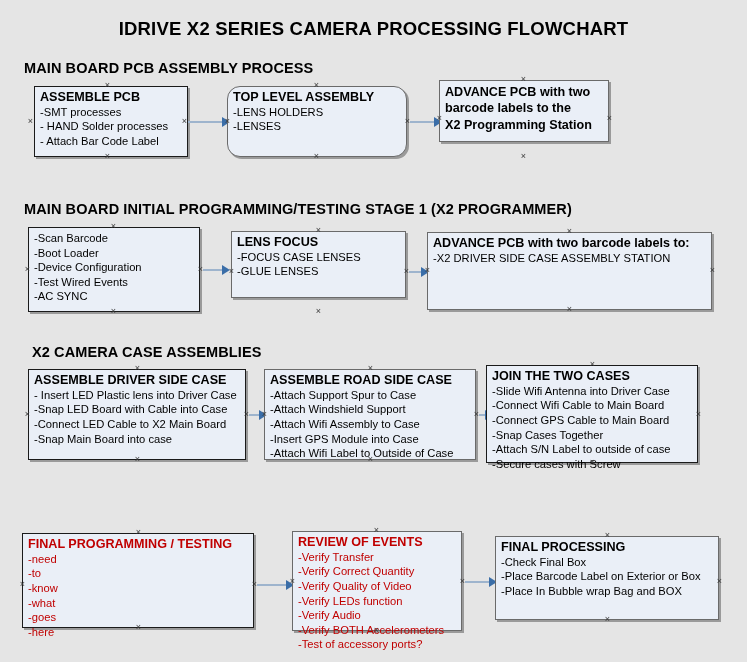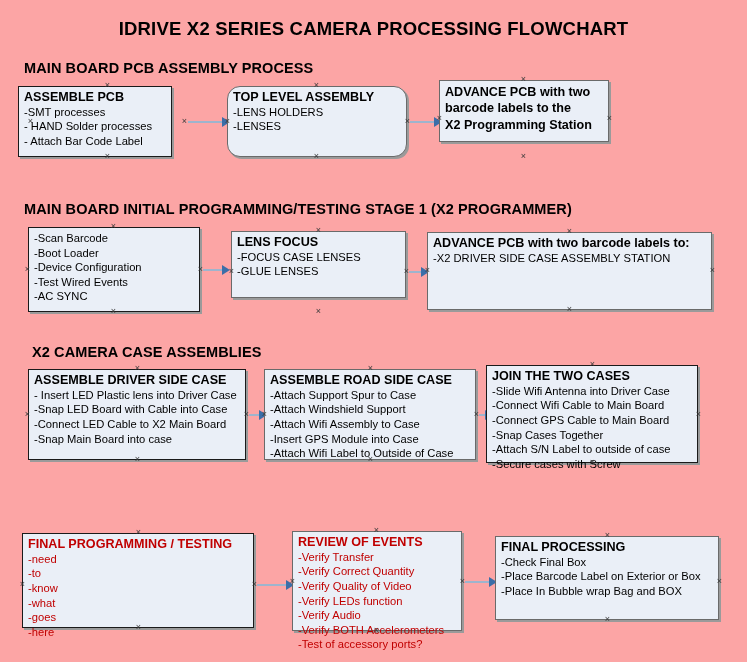--- a/index.html
+++ b/index.html
@@ -4,21 +4,21 @@
 <style>
   html, body {
     margin: 0;
     padding: 0;
     background: #ffffff;
   }
   #page {
     position: relative;
     width: 747px;
     height: 662px;
-    background: #fca5a5;
+    background: #e5e5e5;
     overflow: hidden;
     font-family: "Liberation Sans", sans-serif;
   }
   .title {
     position: absolute;
     left: 0;
     top: 18px;
     width: 747px;
     text-align: center;
     font-size: 18.5px;
@@ -111,21 +111,21 @@
 <body>
 
 <div id="page">
 
   <div class="title">IDRIVE X2  SERIES CAMERA PROCESSING FLOWCHART</div>
 
   <div class="section-head" style="left:24px; top:60px;">
     <span>MAIN BOARD PCB ASSEMBLY PROCESS</span>
   </div>
 
-  <div class="box" style="left:18px; top:86px; width:154px; height:71px;">
+  <div class="box" style="left:34px; top:86px; width:154px; height:71px;">
     <div class="pad">
       <div class="box-title">ASSEMBLE PCB</div>
       <div class="box-body">-SMT processes</div>
       <div class="box-body">- HAND Solder processes</div>
       <div class="box-body">- Attach Bar Code Label</div>
     </div>
   </div>
   <div class="xmark" style="left:104px; top:82px;"></div>
   <div class="xmark" style="left:104px; top:153px;"></div>
   <div class="xmark" style="left:27px; top:118px;"></div>

